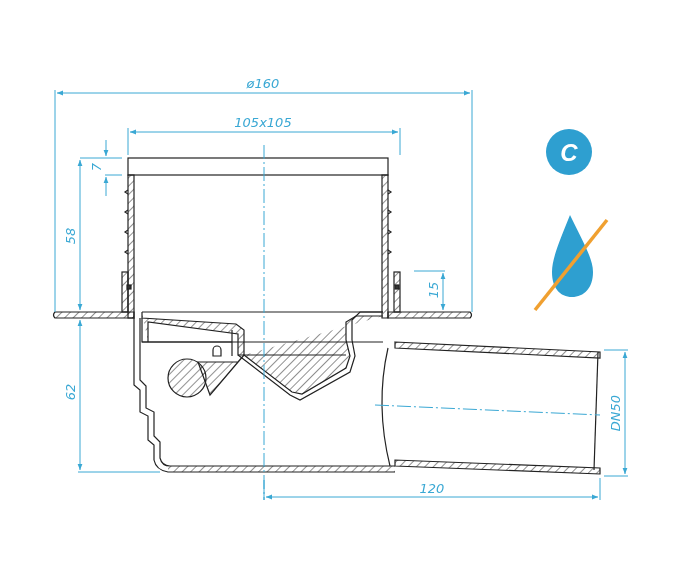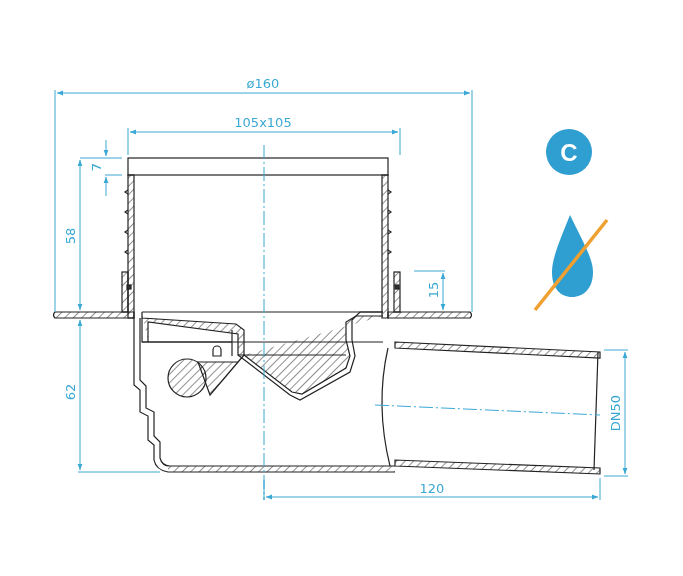--- a/index.html
+++ b/index.html
@@ -1,17 +1,17 @@
 <!DOCTYPE html>
 <html><head>
 <meta charset="utf-8">
 <style>
   html, body { margin: 0; padding: 0; background: #ffffff; }
   body { width: 683px; height: 576px; overflow: hidden; font-family: "Liberation Sans", sans-serif; }
-  #stage { position: relative; width: 604px; height: 576px; }
+  #stage { position: relative; width: 604px; height: 576px; font-style: italic; }
   svg { position: absolute; left: 0; top: 0; }
   .dimtext { font-family: "DejaVu Sans", sans-serif; font-size: 13px; fill: #3aa8d4; }
   .icon-c-text { font-family: "Liberation Sans", sans-serif; font-size: 24px; font-weight: bold; fill: #ffffff; }
 </style>
 </head>
 <body>
 
 <div id="stage">
 <svg width="683" height="576" viewBox="0 0 683 576" xmlns="http://www.w3.org/2000/svg">
   <defs>

